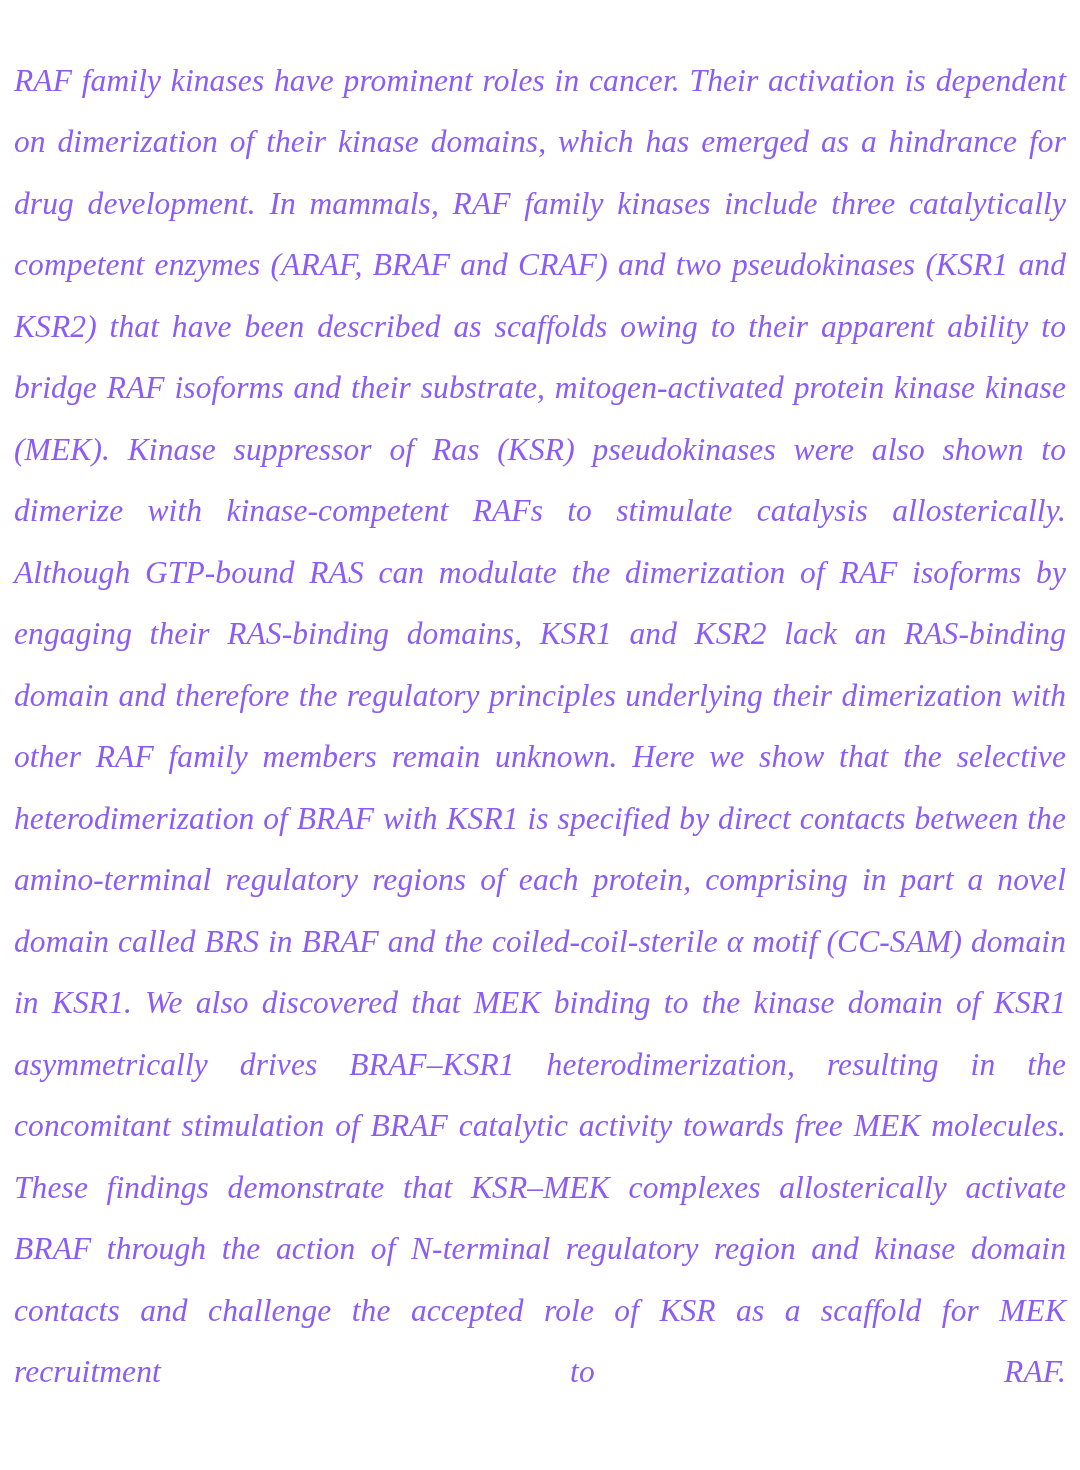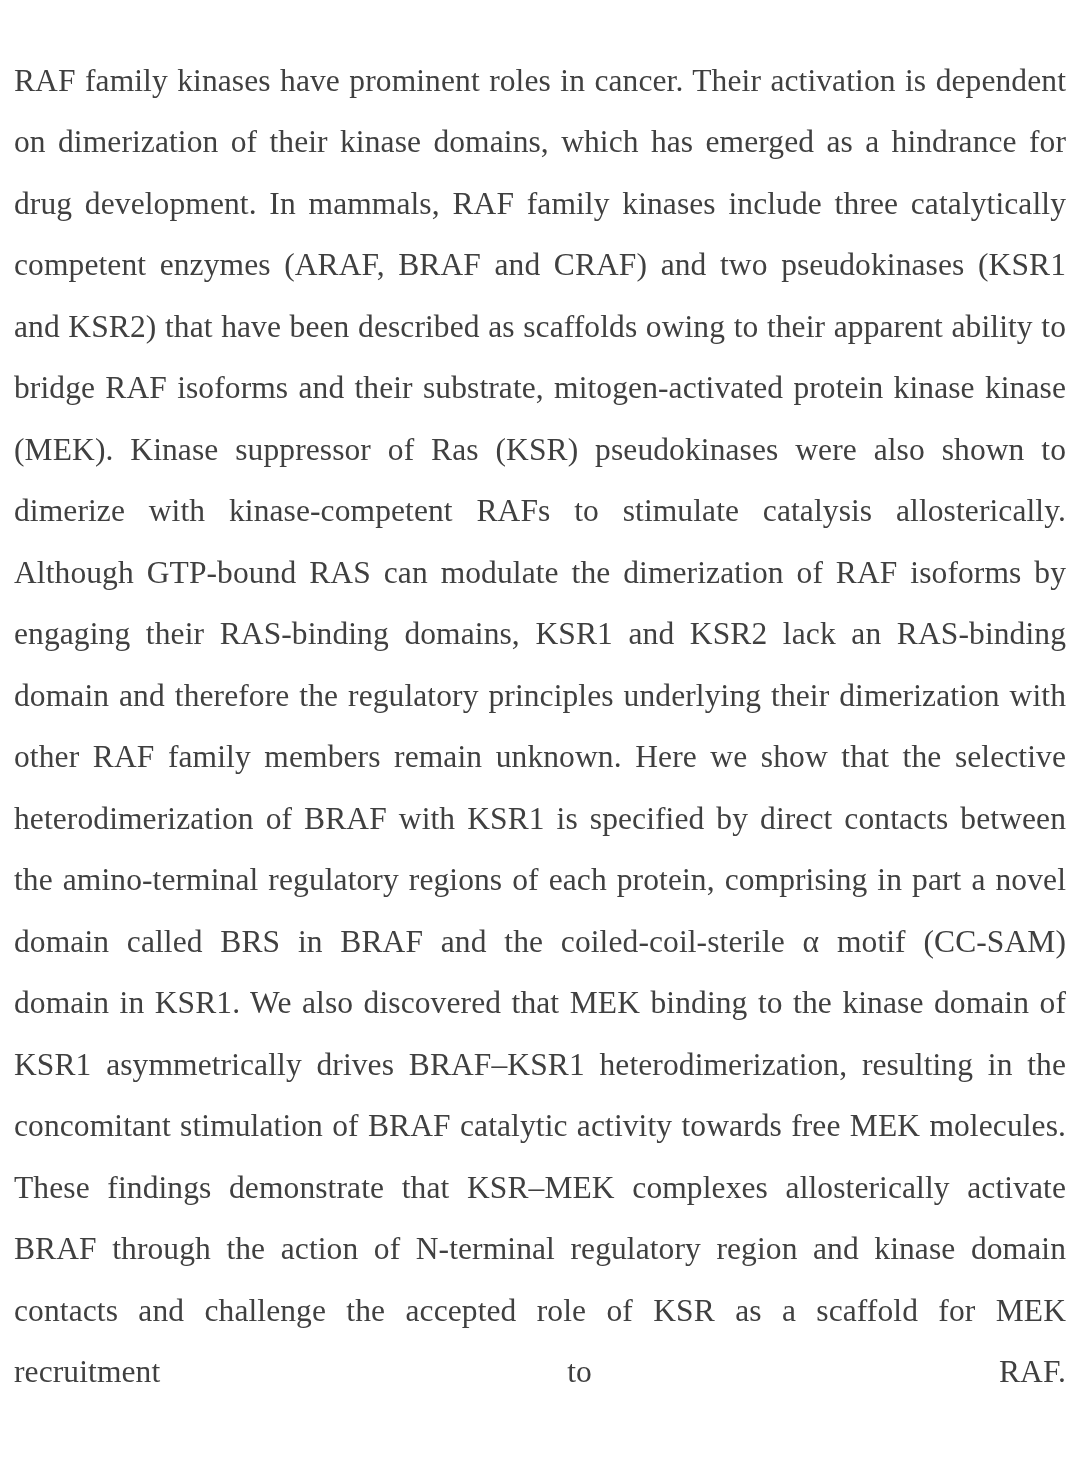--- a/index.html
+++ b/index.html
@@ -21,21 +21,22 @@
     background: #ffffff;
   }
   .abstract {
     font-size: 31.5px;
     line-height: 61.5px;
     text-align: justify;
     text-justify: inter-word;
     letter-spacing: 0.1px;
     word-spacing: 0.5px;
     hyphens: none;
-    color: #404040;
+    color: #8b5cf6;
+    font-style: italic;
   }
   .abstract::after {
     content: "";
     display: inline-block;
     width: 100%;
   }
 </style>
 </head>
 <body>
 

